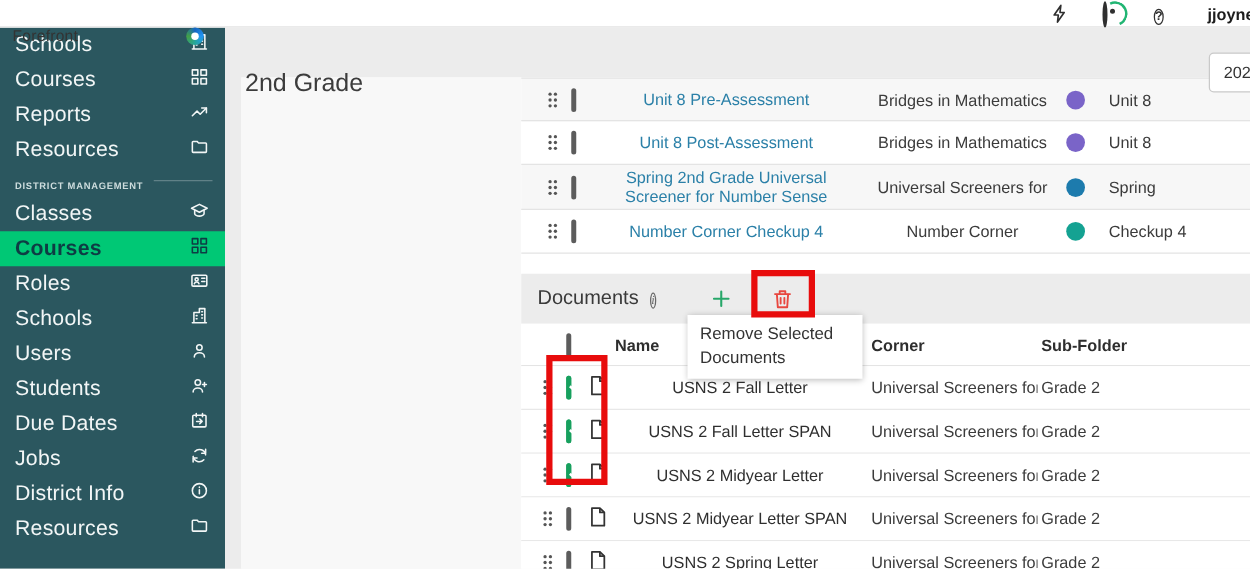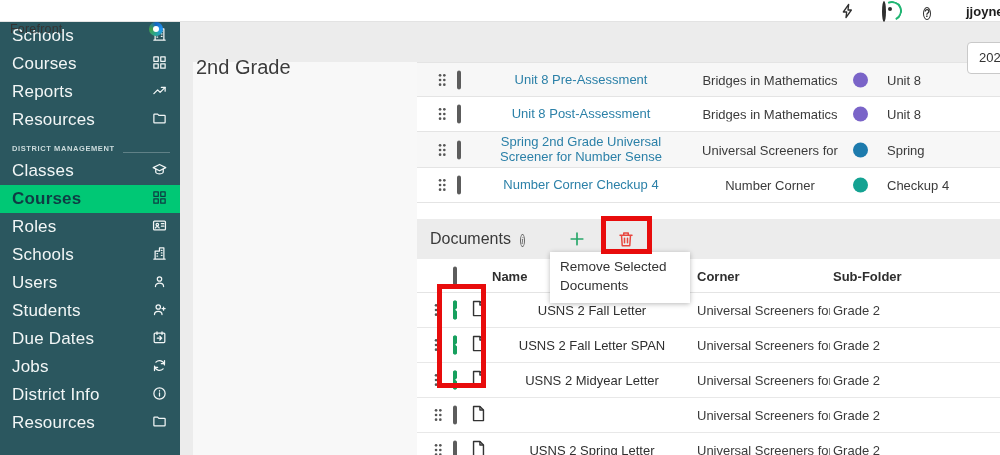--- a/index.html
+++ b/index.html
@@ -21,21 +21,21 @@
   .tb-user { position:absolute; left:966px; top:4px; font-size:13px; font-weight:bold; color:#1d1d1d; white-space:nowrap; }
 
   
   .sidebar { position:absolute; left:0; top:22px; width:180px; height:433px; background:#2b575f; z-index:2; }
   .side-item { display:flex; align-items:center; height:28px; padding:0 13px 0 12px; color:#f2f6f6; cursor:pointer; }
   .side-item .lbl { flex:1; font-size:17px; font-weight:500; letter-spacing:.2px; }
   .side-item svg { width:15px; height:15px; stroke:#f2f6f6; fill:none; stroke-width:2; stroke-linecap:round; stroke-linejoin:round; }
   .side-item.selected { background:#00c875; color:#0e3c44; }
   .side-item.selected .lbl { font-weight:bold; }
   .side-item.selected svg { stroke:#0e3c44; }
-  .side-section { display:flex; align-items:flex-end; padding:10px 10px 4px 12px; }
+  .side-section { display:flex; align-items:flex-start; padding:10px 10px 4px 12px; }
   .side-section .sec-lbl { font-size:7.5px; font-weight:bold; color:#cddcdd; letter-spacing:.6px; white-space:nowrap; }
   .side-section .sec-line { flex:1; height:1px; background:rgba(255,255,255,.25); margin-left:8px; }
 
   
   .page-title { position:absolute; left:196px; top:56px; font-size:20px; color:#3c3c3c; z-index:1; }
   .year-select { position:absolute; left:967px; top:42px; width:70px; height:32px; background:#fff; border:1px solid #c9c9c9;
     border-radius:4px; font-size:13px; color:#333; line-height:30px; padding-left:11px; z-index:4; }
 
   .card { position:absolute; left:193px; top:62px; width:807px; height:393px; display:flex; background:#fff;text-align:center; }
   .left-panel { width:224px; background:#f8f8f8; }
@@ -422,20 +422,21 @@
               <circle cx="9" cy="15" r="1.7"></circle>
       </svg>
     </span>
     <span class="cell d-cb"><span class="cbx"></span></span>
     <span class="cell d-icon">
       <svg width="15" height="17" viewBox="0 0 20 24" fill="none" stroke="#333" stroke-width="2" stroke-linejoin="round">
         <path d="M3 2h9l5 5v15H3z"></path>
               <path d="M12 2v5h5"></path>
       </svg>
     </span>
+    <span class="cell d-name">USNS 2 Midyear Letter SPAN</span>
     <span class="cell d-folder">Universal Screeners for N</span>
     <span class="cell d-sub">Grade 2</span>
   </div>
 
   <div class="d-row">
     <span class="cell d-handle">
       <svg class="handle-svg" width="10" height="14" viewBox="0 0 12 18" fill="#555">
         <circle cx="3.5" cy="3" r="1.7"></circle>
               <circle cx="9" cy="3" r="1.7"></circle>
               <circle cx="3.5" cy="9" r="1.7"></circle>

